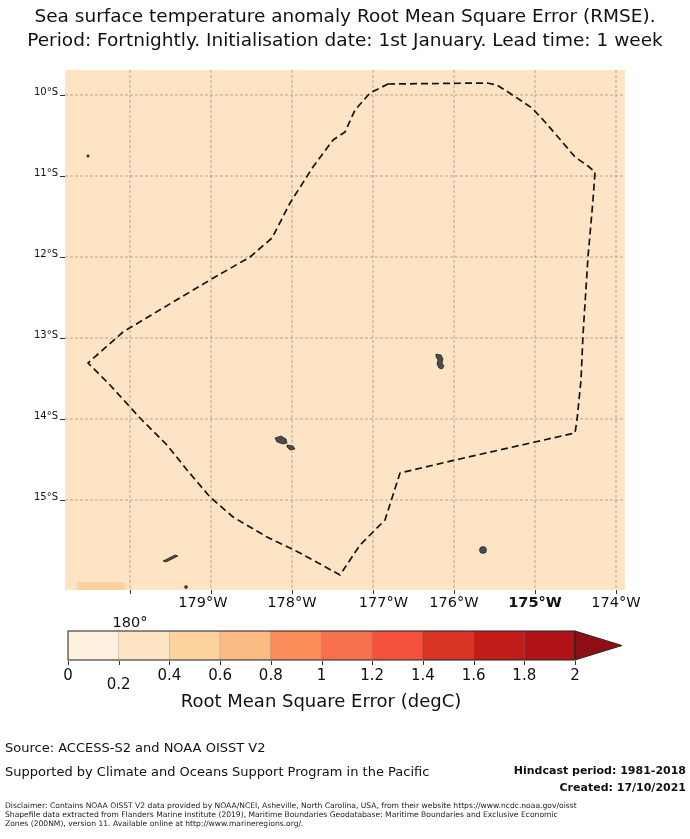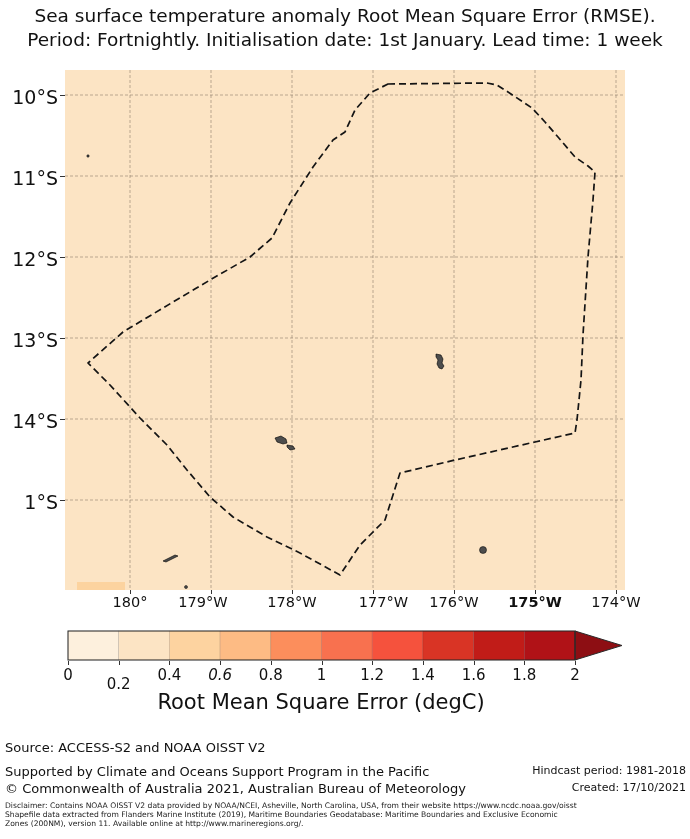--- a/index.html
+++ b/index.html
@@ -2,31 +2,31 @@
 <html><head>
 <meta charset="utf-8">
 <style>
   html,body{margin:0;padding:0;}
   body{width:690px;height:839px;overflow:hidden;background:#ffffff;
        font-family:"DejaVu Sans","Liberation Sans",sans-serif;color:#1a1a1a;}
   .fig{position:relative;width:690px;height:839px;overflow:hidden;border-radius:20px;}
   .title{position:absolute;top:4px;left:-200px;width:1090px;text-align:center;
          font-size:18.5px;line-height:24px;color:#111;white-space:nowrap;}
   .map{position:absolute;left:65px;top:70px;width:560px;height:520px;}
-  .ylab{position:absolute;left:0;width:58px;text-align:right;font-size:19px;color:#111;}
+  .ylab{position:absolute;left:0;width:58px;text-align:right;font-size:10px;color:#111;}
   .xlab{position:absolute;width:70px;text-align:center;font-size:14.5px;color:#111;top:594px;}
   .ytickmark{position:absolute;left:60px;width:5px;height:1px;background:#333;}
   .xtickmark{position:absolute;top:590px;width:1px;height:4px;background:#333;}
   .cbar-wrap{position:absolute;left:67px;top:630px;width:560px;height:33px;}
   .cbticklab{position:absolute;top:666px;width:56px;text-align:center;font-size:15px;color:#111;}
   .cbtickmark{position:absolute;top:661px;width:1px;height:4px;background:#333;}
   .cbar-title{position:absolute;top:690px;left:146px;width:350px;text-align:center;
-              font-size:21px;color:#111;}
+              font-size:18px;color:#111;}
   .foot{position:absolute;left:5px;font-size:13px;color:#111;white-space:nowrap;}
-  .foot-r{position:absolute;right:4px;font-size:11px;color:#111;white-space:nowrap;text-align:center;}
+  .foot-r{position:absolute;right:4px;font-size:11px;color:#111;white-space:nowrap;text-align:center;font-weight:bold;}
   .disc{position:absolute;left:5px;width:1200px;font-size:7.6px;line-height:8.6px;
         color:#222;white-space:nowrap;}
 </style>
 </head>
 <body>
 
 <div class="fig">
 
   <div class="title">
     <div>Sea surface temperature anomaly Root Mean Square Error (RMSE).</div>
@@ -65,23 +65,23 @@
       <div class="ylab" style="top: 86px;">10°S</div>
       <div class="ytickmark" style="top: 95px;"></div>
       <div class="ylab" style="top: 167px;">11°S</div>
       <div class="ytickmark" style="top: 176px;"></div>
       <div class="ylab" style="top: 248px;">12°S</div>
       <div class="ytickmark" style="top: 257px;"></div>
       <div class="ylab" style="top: 329px;">13°S</div>
       <div class="ytickmark" style="top: 338px;"></div>
       <div class="ylab" style="top: 410px;">14°S</div>
       <div class="ytickmark" style="top: 419px;"></div>
-      <div class="ylab" style="top: 491px;">1°S</div>
+      <div class="ylab" style="top: 491px;">15°S</div>
       <div class="ytickmark" style="top: 500px;"></div>
-      <div class="xlab" style="left: 95px;">180°</div>
+      <div class="xlab" style="left: 95px; margin-top: 20px;">180°</div>
       <div class="xtickmark" style="left: 130px;"></div>
       <div class="xlab" style="left: 168px;">179°W</div>
       <div class="xtickmark" style="left: 211px;"></div>
       <div class="xlab" style="left: 257px;">178°W</div>
       <div class="xtickmark" style="left: 292px;"></div>
       <div class="xlab" style="left: 338px; text-align: right;">177°W</div>
       <div class="xtickmark" style="left: 373px;"></div>
       <div class="xlab" style="left: 419px;">176°W</div>
       <div class="xtickmark" style="left: 454px;"></div>
       <div class="xlab" style="left: 500px; font-weight: bold;">175°W</div>
@@ -107,41 +107,40 @@
       </svg>
   </div>
   <div id="cbar-ticks">
       <div class="cbtickmark" style="left: 68px;"></div>
       <div class="cbticklab" style="left: 40px;">0</div>
       <div class="cbtickmark" style="left: 118.7px;"></div>
       <div class="cbticklab" style="left: 90.7px; margin-top: 9px;">0.2</div>
       <div class="cbtickmark" style="left: 169.4px;"></div>
       <div class="cbticklab" style="left: 141.4px;">0.4</div>
       <div class="cbtickmark" style="left: 220.1px;"></div>
-      <div class="cbticklab" style="left: 192.1px; font-style: italic;">0.6</div>
+      <div class="cbticklab" style="left: 192.1px;">0.6</div>
       <div class="cbtickmark" style="left: 270.8px;"></div>
       <div class="cbticklab" style="left: 242.8px;">0.8</div>
       <div class="cbtickmark" style="left: 321.5px;"></div>
       <div class="cbticklab" style="left: 293.5px;">1</div>
       <div class="cbtickmark" style="left: 372.2px;"></div>
       <div class="cbticklab" style="left: 344.2px;">1.2</div>
       <div class="cbtickmark" style="left: 422.9px;"></div>
       <div class="cbticklab" style="left: 394.9px;">1.4</div>
       <div class="cbtickmark" style="left: 473.6px;"></div>
       <div class="cbticklab" style="left: 445.6px;">1.6</div>
       <div class="cbtickmark" style="left: 524.3px;"></div>
       <div class="cbticklab" style="left: 496.3px;">1.8</div>
       <div class="cbtickmark" style="left: 575px;"></div>
       <div class="cbticklab" style="left: 547px;">2</div>
     </div>
   <div class="cbar-title">Root Mean Square Error (degC)</div>
 
   <div class="foot" style="top:740px;">Source: ACCESS-S2 and NOAA OISST V2</div>
   <div class="foot" style="top:764px;">Supported by Climate and Oceans Support Program in the Pacific</div>
   <div class="foot-r" style="top:764px;">Hindcast period: 1981-2018</div>
-  <div class="foot" style="top:781px;">© Commonwealth of Australia 2021, Australian Bureau of Meteorology</div>
   <div class="foot-r" style="top:781px;">Created: 17/10/2021</div>
 
   <div class="disc" style="top:802px;">Disclaimer: Contains NOAA OISST V2 data provided by NOAA/NCEI, Asheville, North Carolina, USA, from their website https://www.ncdc.noaa.gov/oisst</div>
   <div class="disc" style="top:811px;">Shapefile data extracted from Flanders Marine Institute (2019), Maritime Boundaries Geodatabase: Maritime Boundaries and Exclusive Economic</div>
   <div class="disc" style="top:820px;">Zones (200NM), version 11. Available online at http://www.marineregions.org/.</div>
 
 </div>
 
 </body></html>

